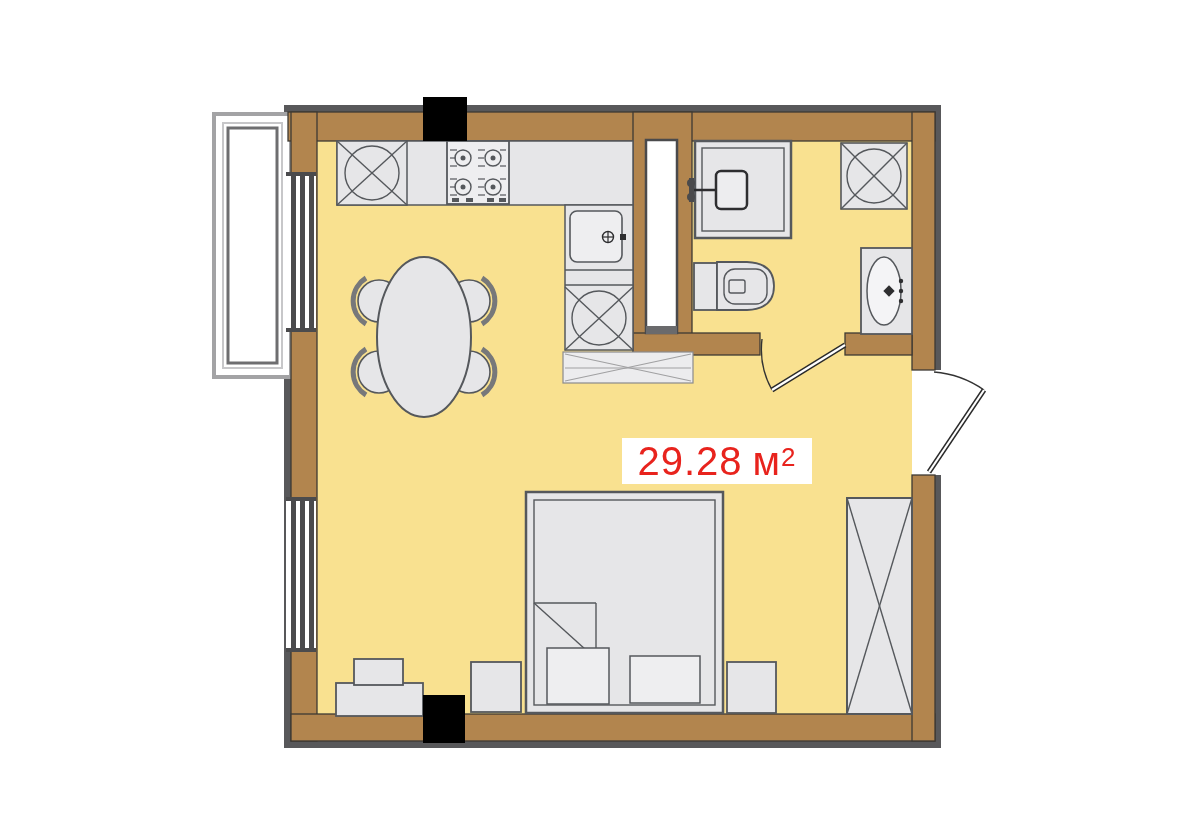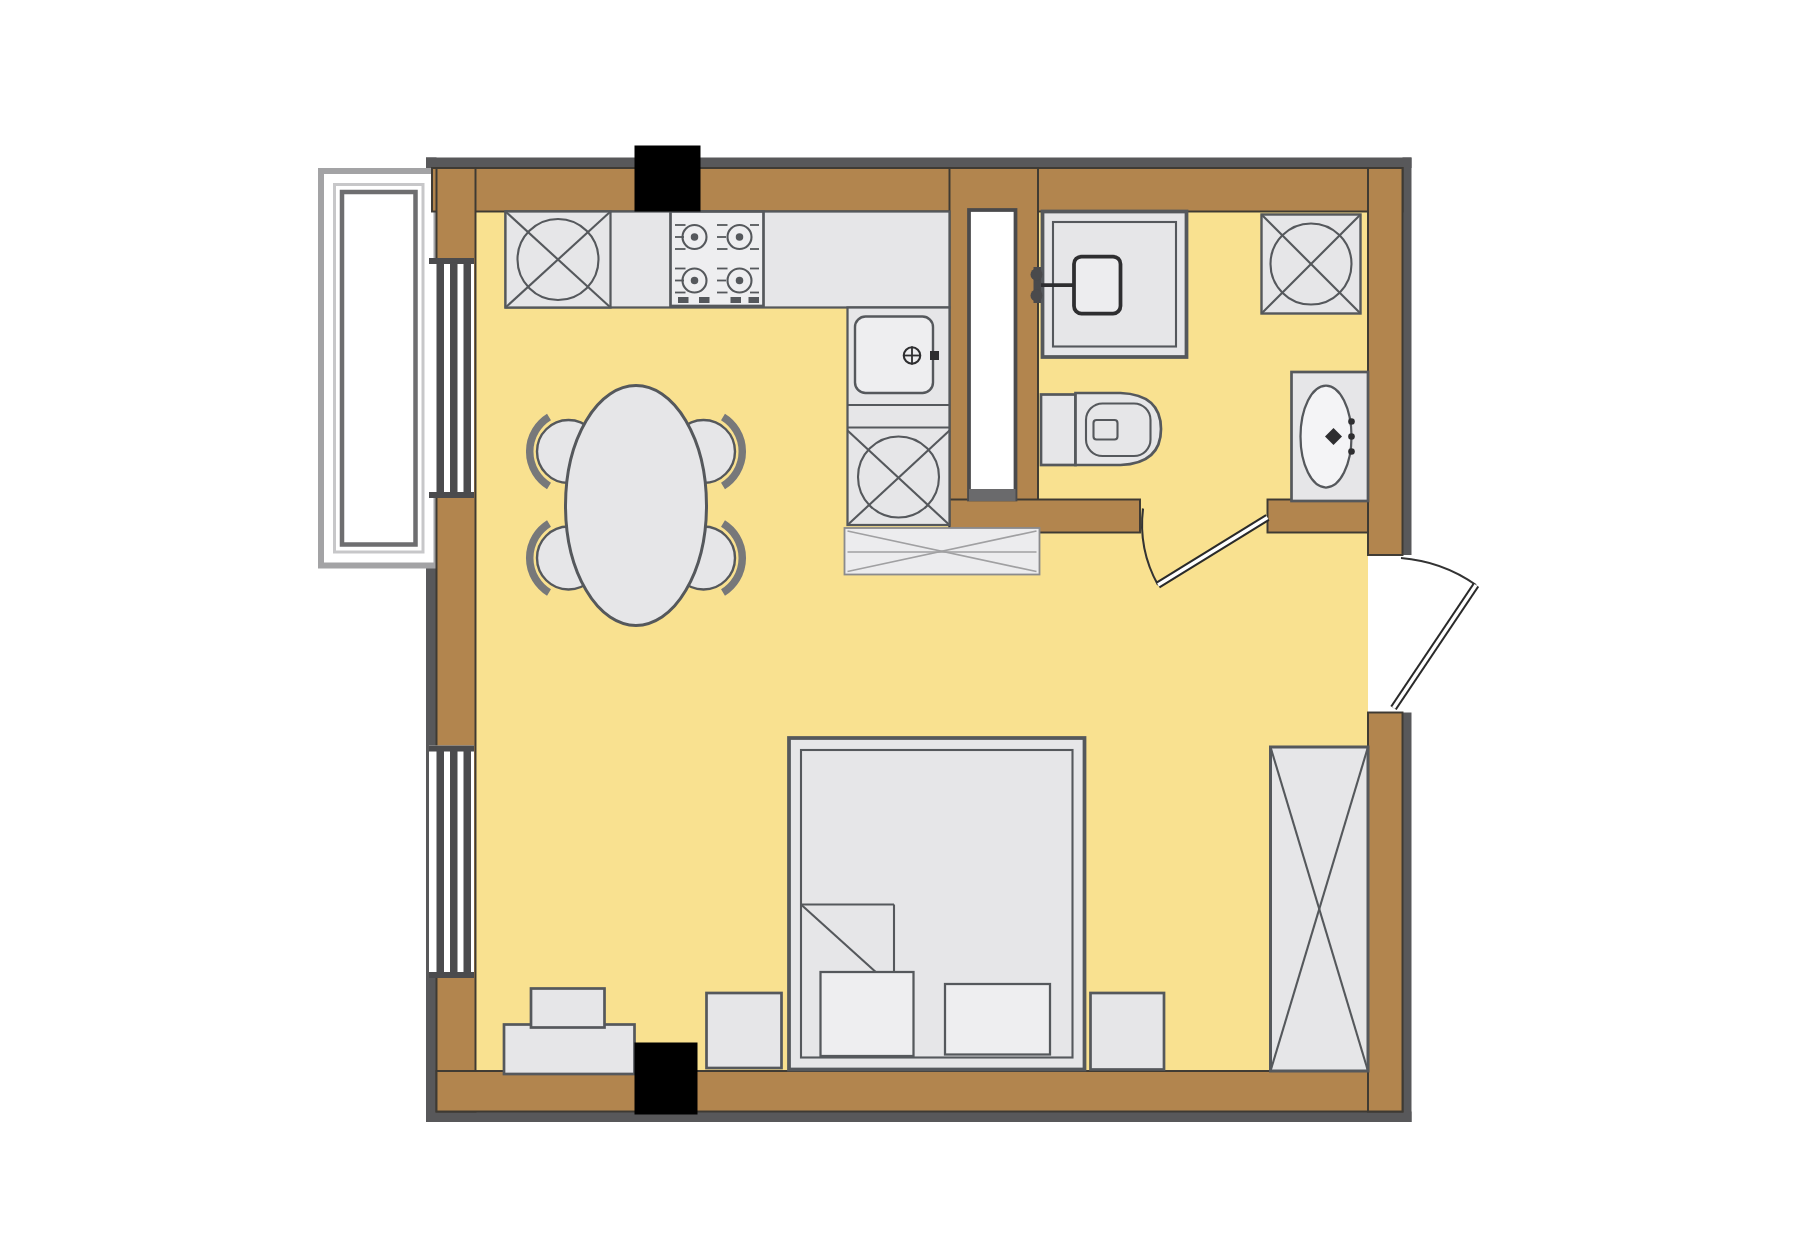--- a/index.html
+++ b/index.html
@@ -235,13 +235,18 @@
   <g>
     <path class="arc" d="M934,372 A101,101 0 0 1 984,390"></path>
     <line class="leaf1" x1="929" y1="472" x2="984" y2="390"></line>
     <line class="leaf2" x1="929" y1="472" x2="984" y2="390"></line>
   </g>
 
   <rect class="colm" x="423" y="97" width="44" height="44"></rect>
   <rect class="colm" x="423" y="695" width="42" height="48"></rect>
 </svg>
 
+  <div class="area-label">
+    <span>29.28</span>
+    <span class="unit">м</span>
+    <sup>2</sup>
+  </div>
 </div>
 
 </body></html>

